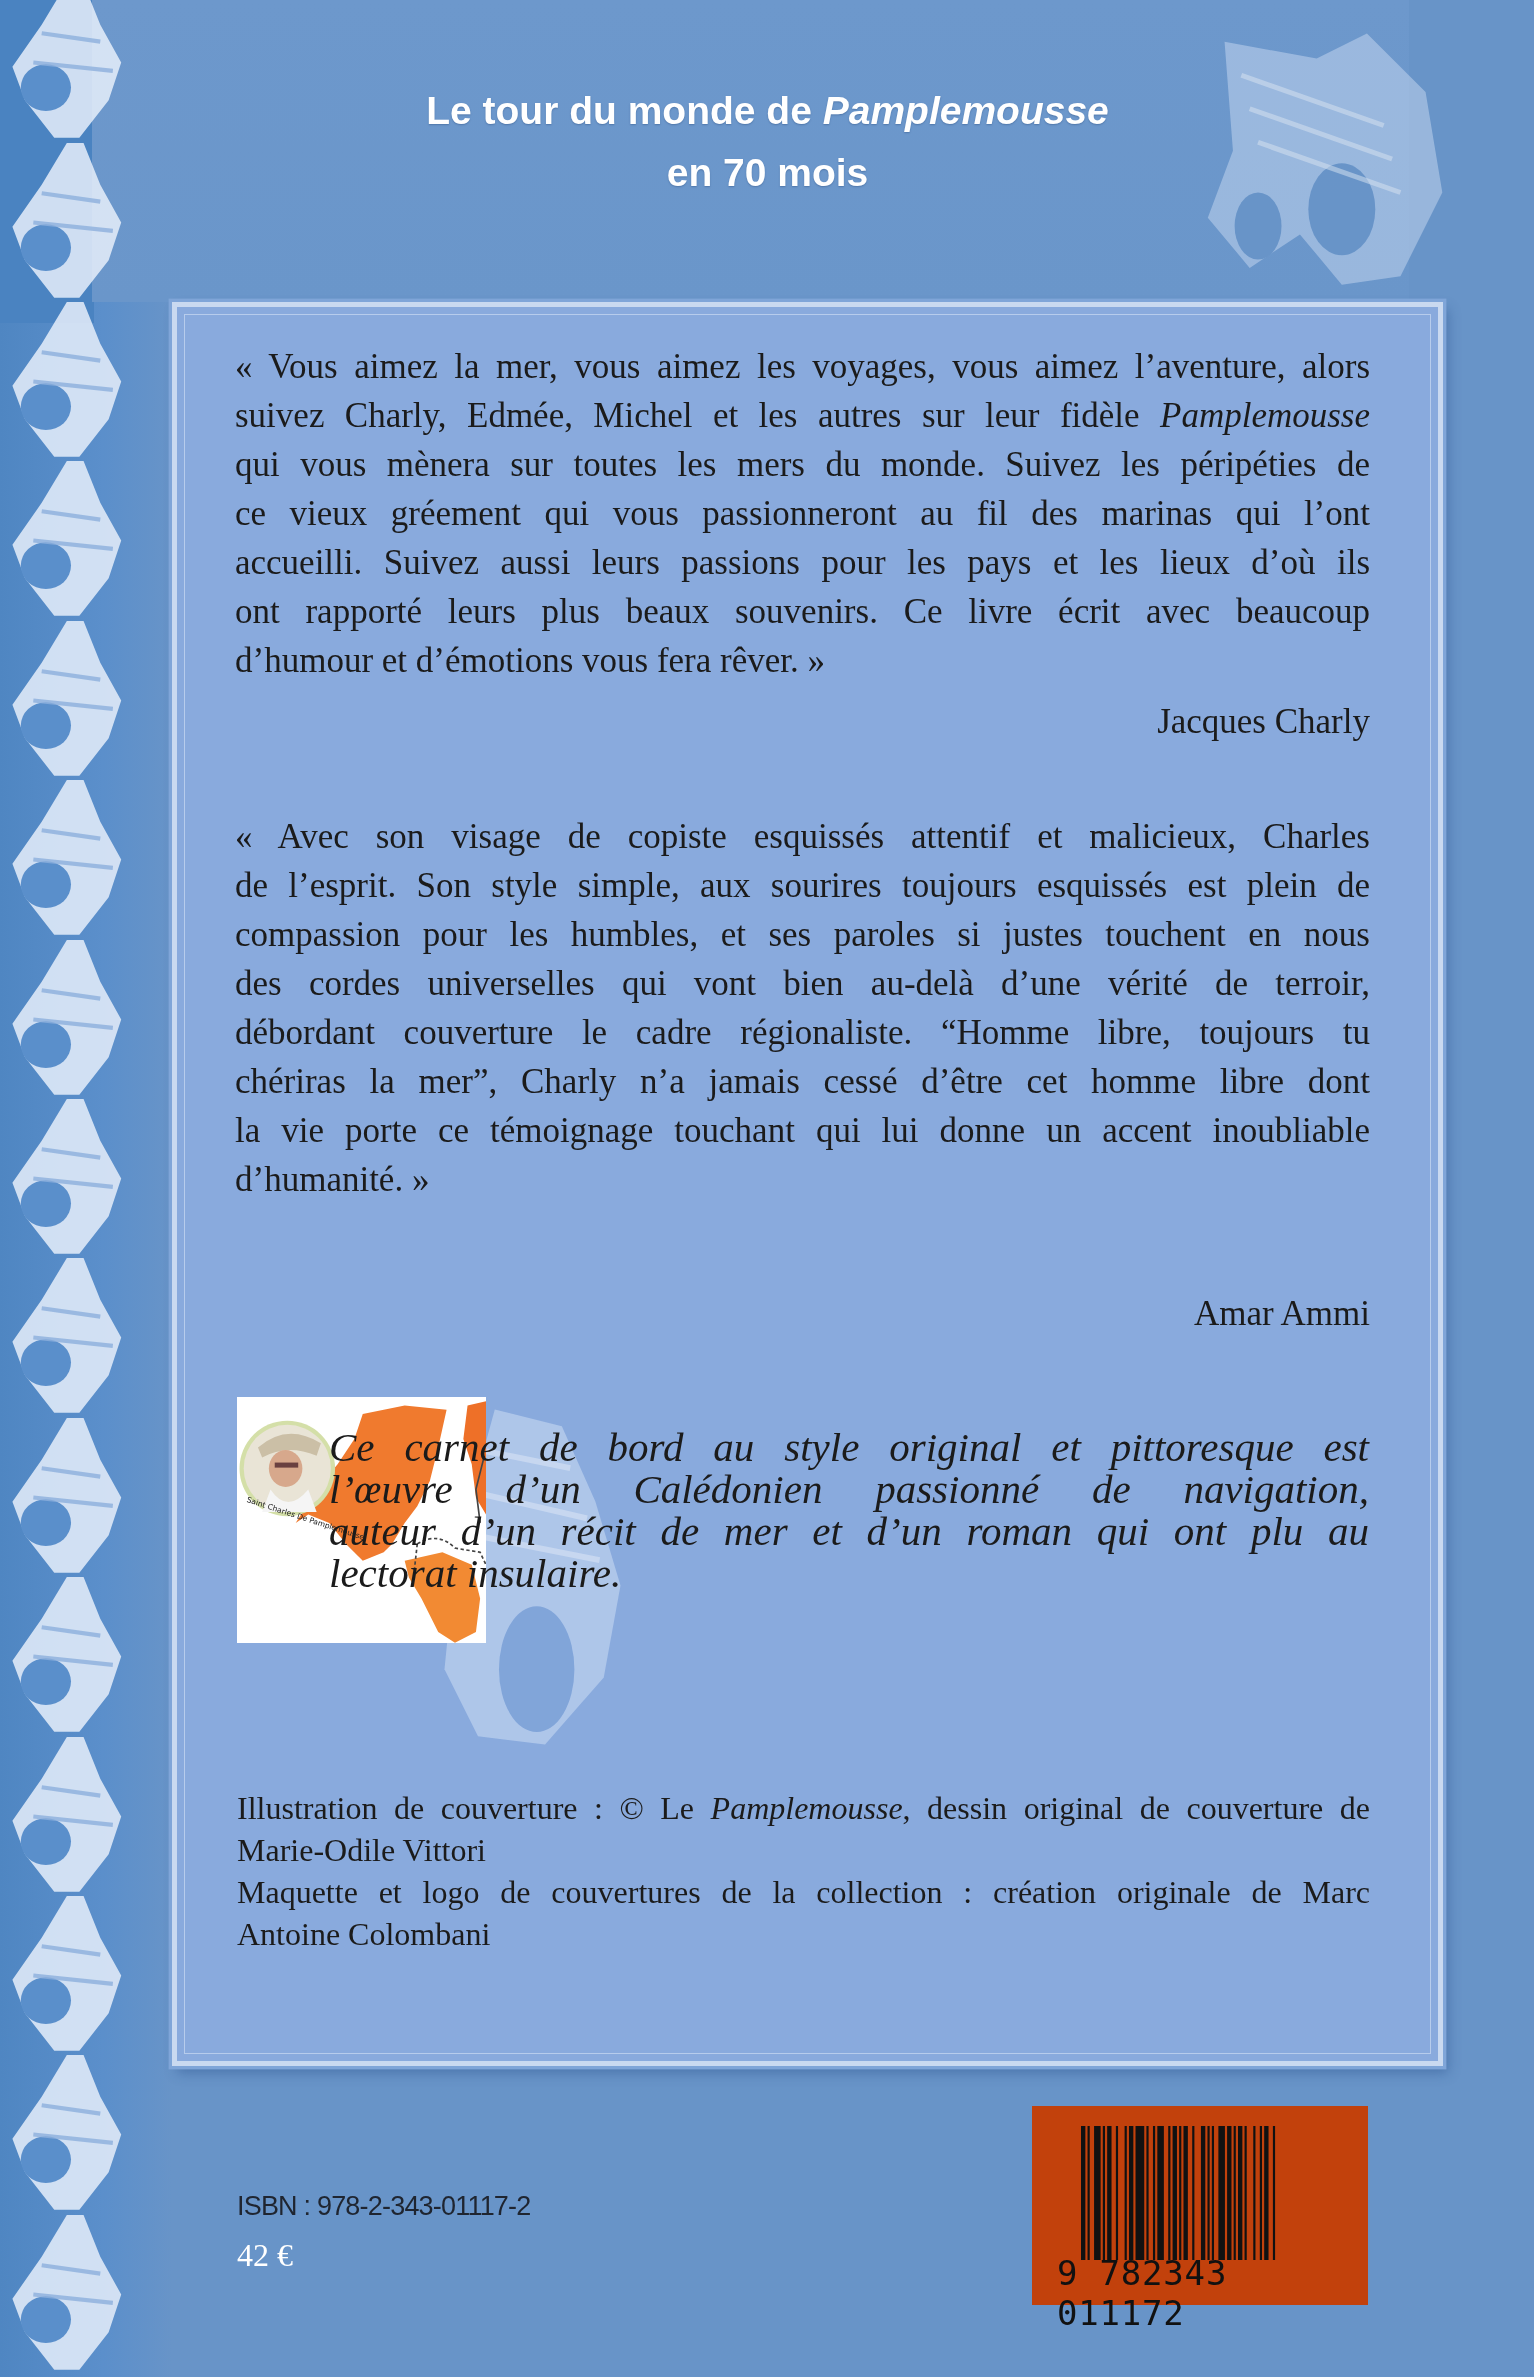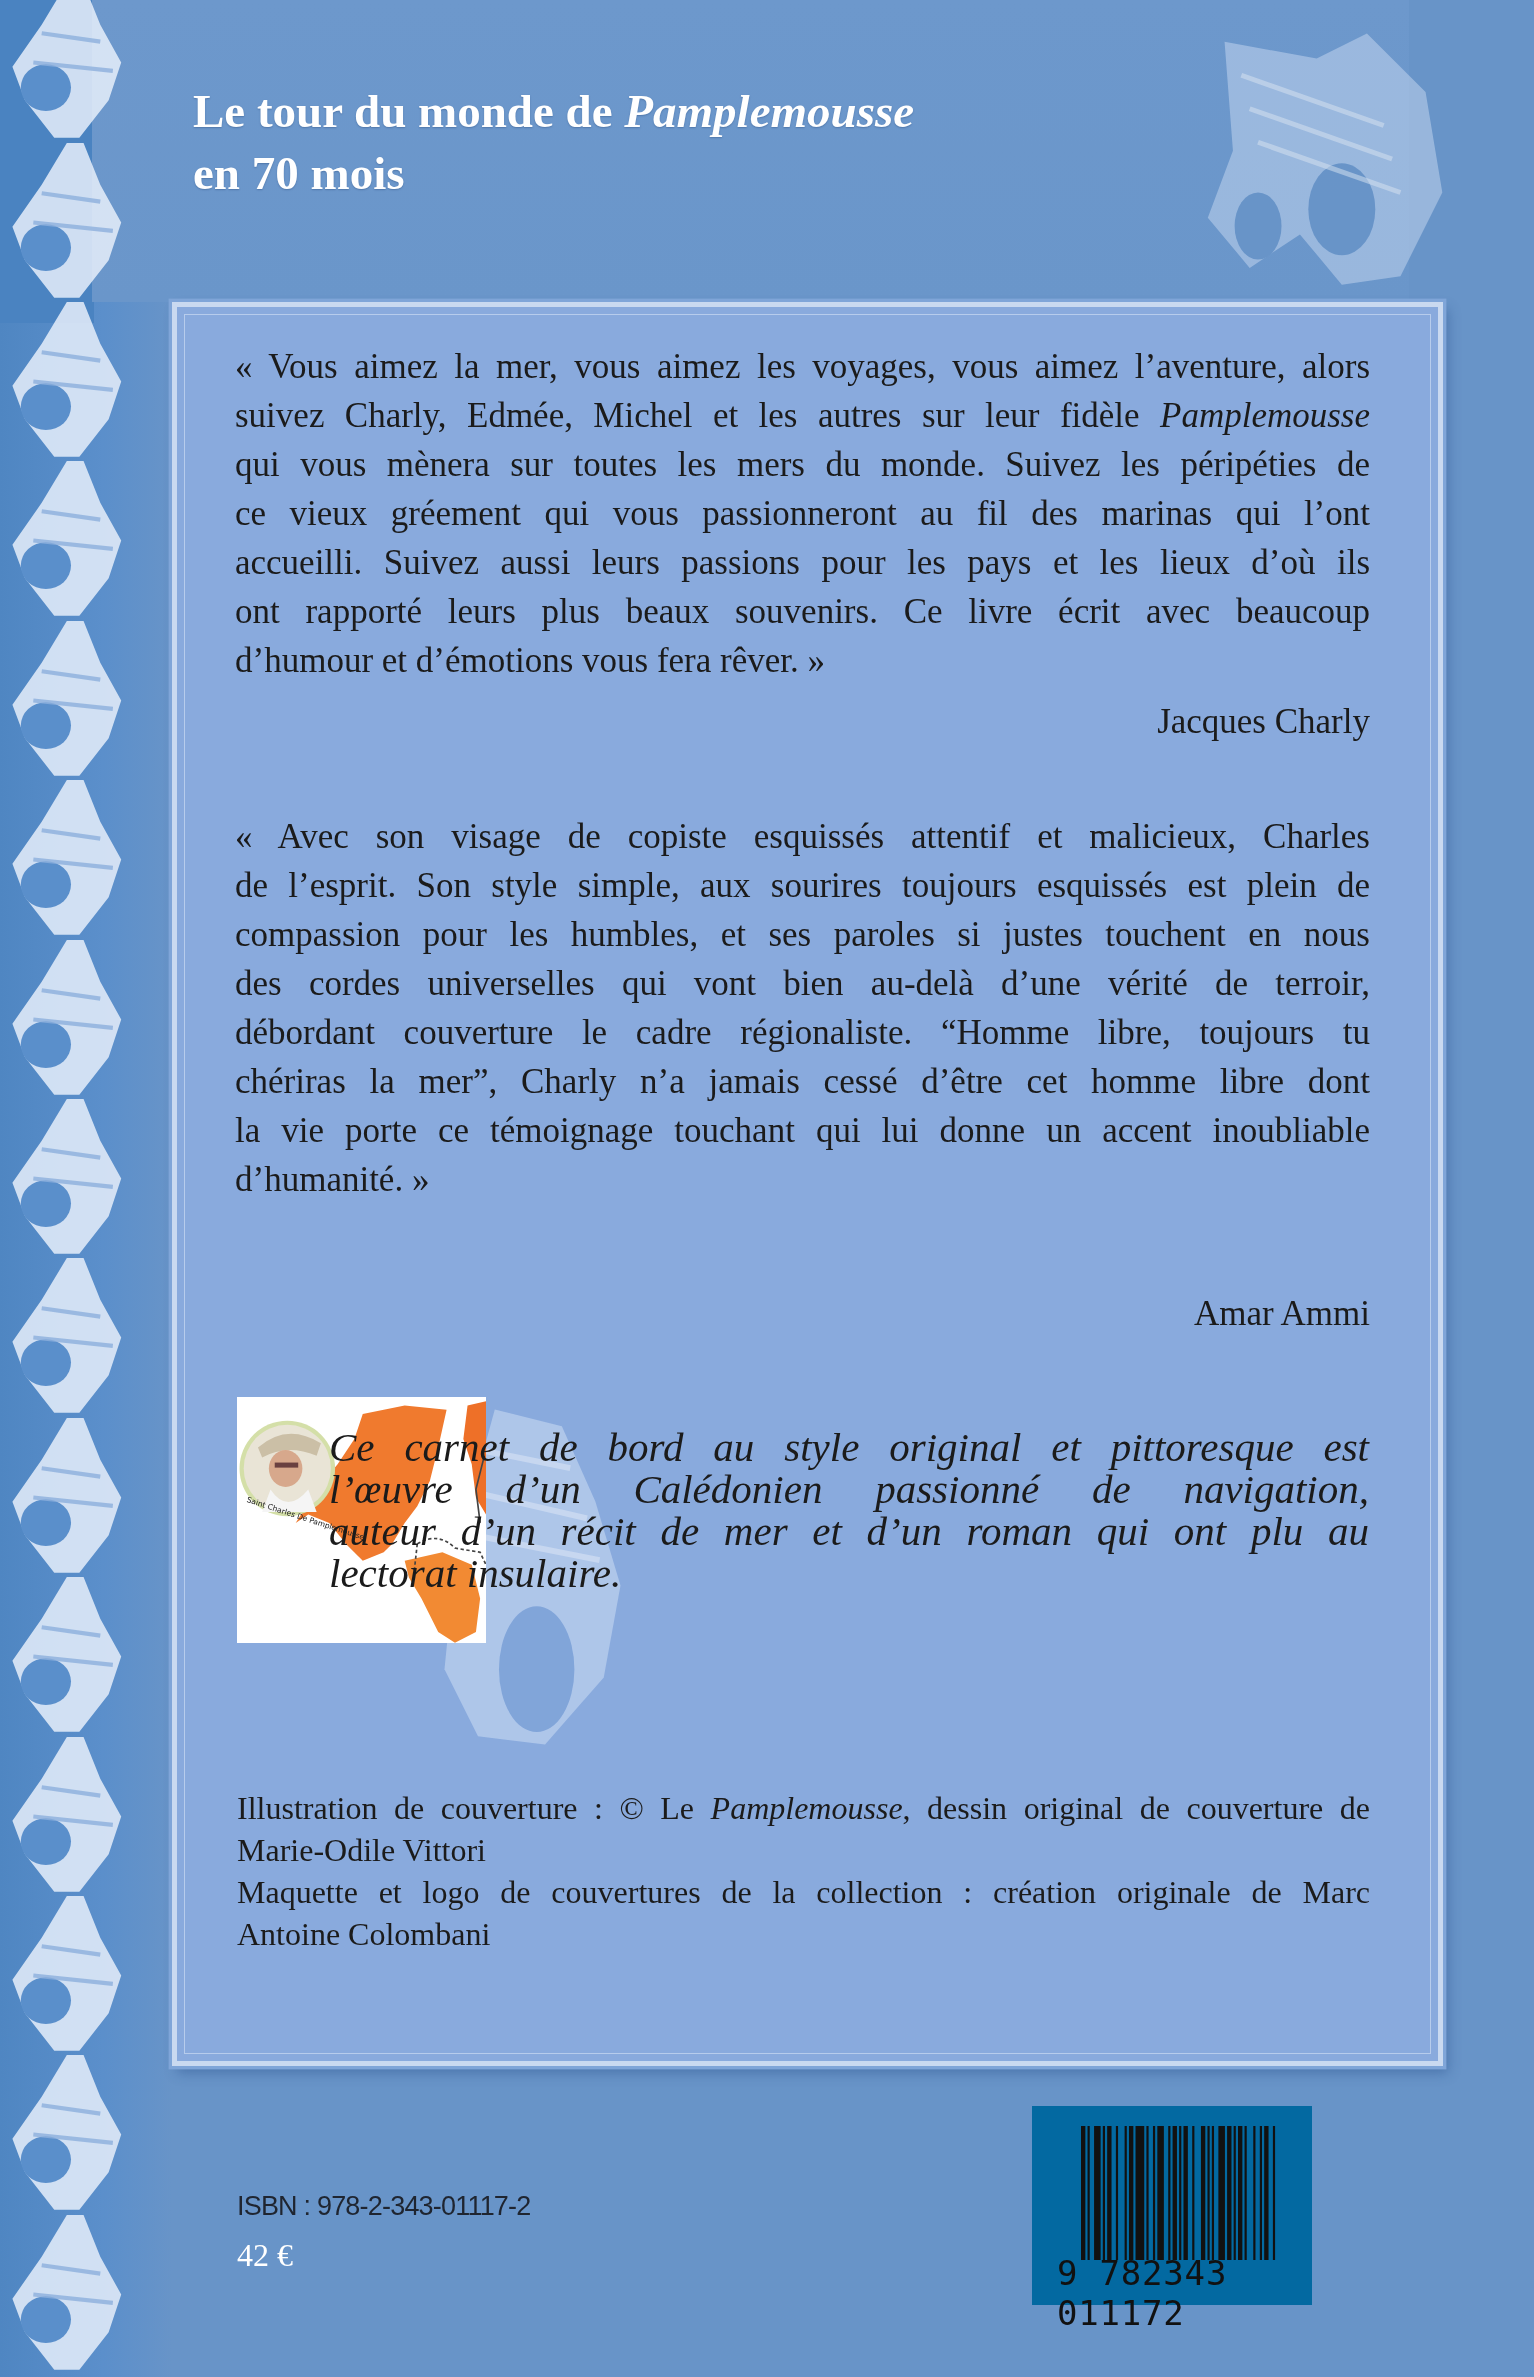--- a/index.html
+++ b/index.html
@@ -21,23 +21,23 @@
     background:linear-gradient(180deg,#6d98cc,#6a96ca);
   }
   .top-corner {
     position:absolute; left:0; top:0; width:94px; height:323px;
     background:#4a83c1;
   }
   .deco-shell-top {
     position:absolute; left:1174px; top:25px; width:277px; height:268px; opacity:0.75;
   }
   .title {
-    position:absolute; left:193px; top:80px; width:1149px; text-align:left;
-    color:#ffffff; font-family:Liberation Serif, serif; font-weight:bold;
-    font-size:47px; line-height:62px; letter-spacing:0px;
+    position:absolute; left:193px; top:80px; width:1149px; text-align:center;
+    color:#ffffff; font-family:Liberation Sans, sans-serif; font-weight:bold;
+    font-size:39px; line-height:62px; letter-spacing:0px;
     text-shadow:0 0.8px 1.7px rgba(30,60,110,0.35);
   }
   .title em { font-style:italic; }
   .panel {
     position:absolute; left:172px; top:302px; width:1271px; height:1764px;
     background:#89aadd;
     border:5px solid #c9d9f0;
     box-sizing:border-box;
     box-shadow:0 0 0 3.4px #7fa5d8, 5px 6.7px 11.7px rgba(40,80,140,0.45);
   }
@@ -74,22 +74,22 @@
   .credits .line.last { text-align-last:left; }
   .isbn {
     position:absolute; left:237px; top:2191px; color:#1f2530;
     font-family:"Liberation Sans", sans-serif; font-size:27px; letter-spacing:-0.8px;
   }
   .price {
     position:absolute; left:237px; top:2237px; color:#ffffff;
     font-family:"Liberation Serif", serif; font-size:32px;
   }
   .barcode {
-    position:absolute; left:1032px; top:2106px; width:280px; height:199px;
-    background:#0369a1;
+    position:absolute; left:1032px; top:2106px; width:336px; height:199px;
+    background:#c2410c;
   }
   .barcode-bars { position:absolute; left:49px; top:20px; width:260px; height:134px; }
   .barcode-digits {
     position:absolute; left:25px; top:147px; width:294px;
     font-family:"DejaVu Sans Mono", monospace; font-size:34px; color:#111;
     letter-spacing:0.8px;
   }
 </style>
 </head>
 <body>

